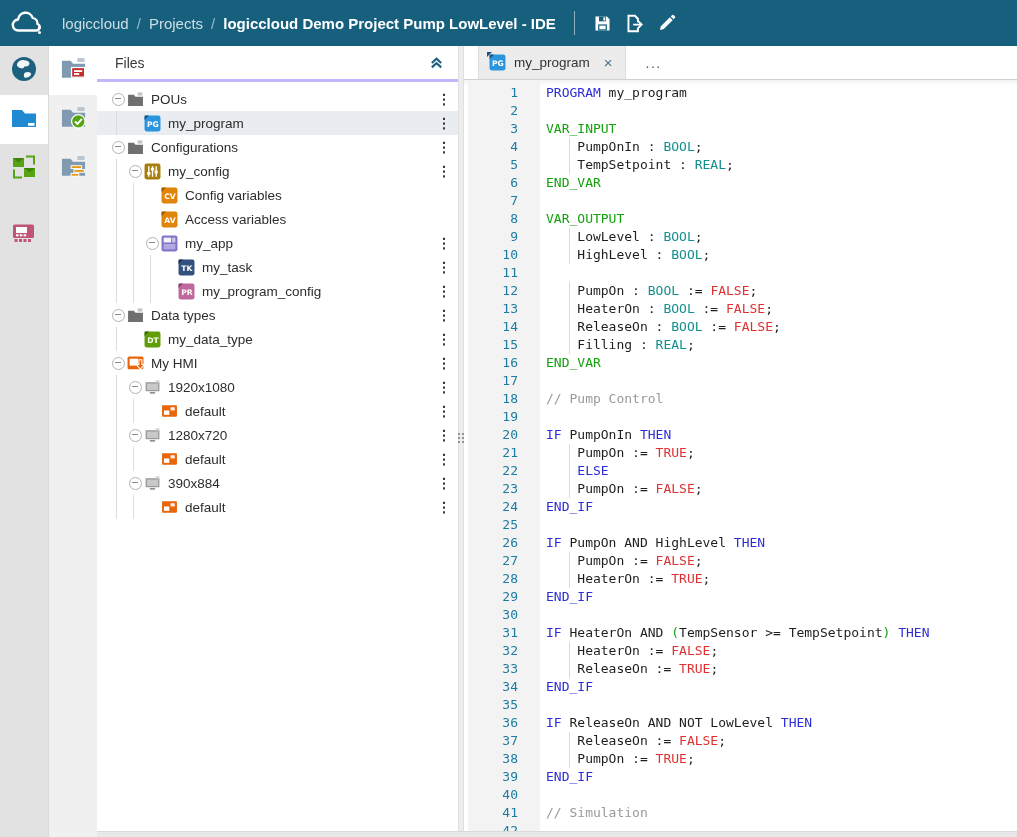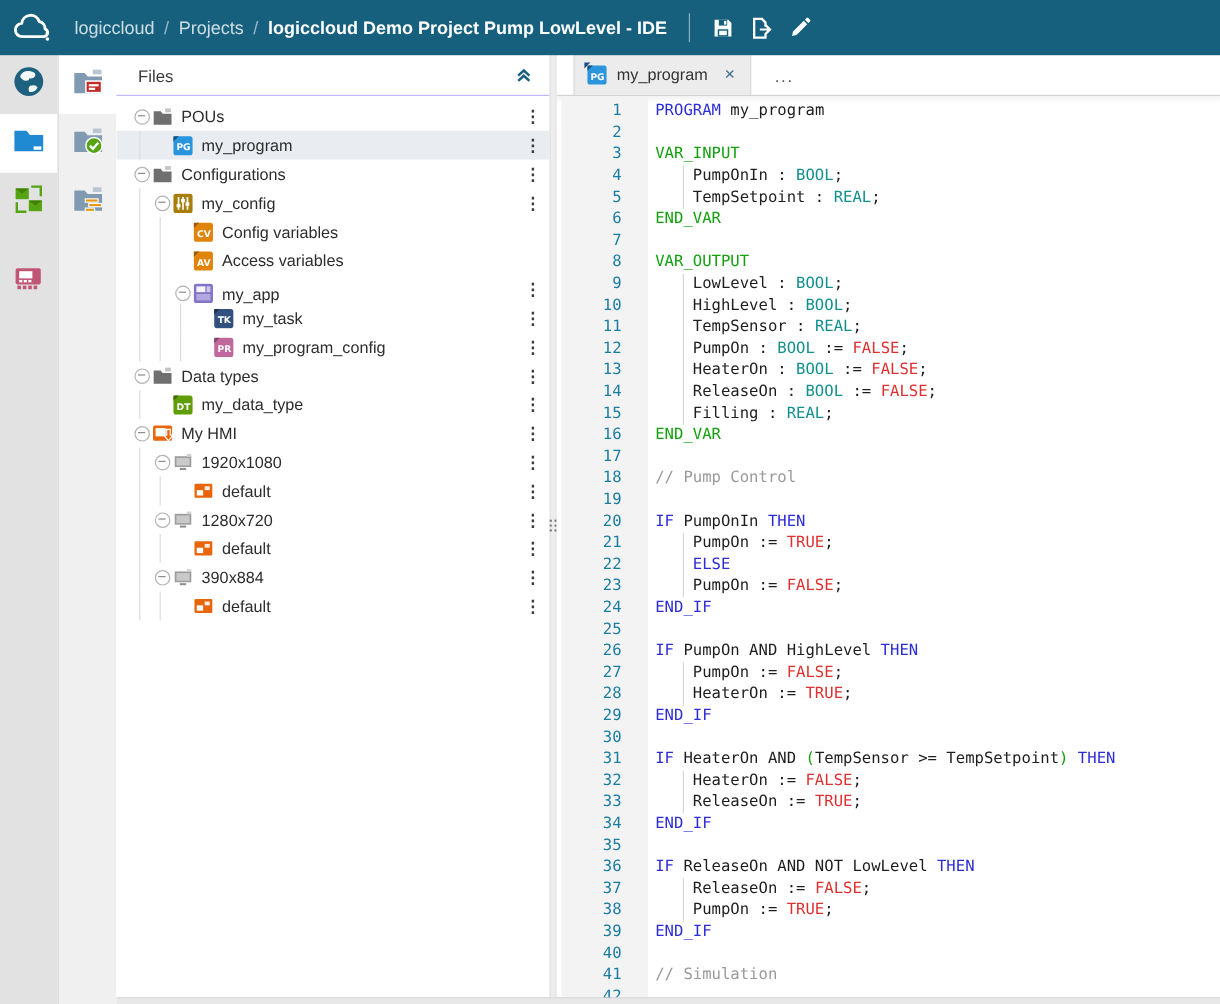--- a/index.html
+++ b/index.html
@@ -22,21 +22,21 @@
   .act-col{position:absolute;top:46px;bottom:0;}
   .act1{left:0;width:48px;background:#e2e2e2;}
   .act2{left:48px;width:49px;background:#f0f0f0;border-left:1px solid #dadada;box-sizing:border-box;}
   .act-item{width:100%;height:49px;display:flex;align-items:center;justify-content:center;cursor:pointer;}
   .act-item.active{background:#fff;}
   .act-item.gap{margin-top:17px;}
 
   
   .files{position:absolute;left:97px;top:46px;width:361px;height:785px;background:#fff;
          display:flex;flex-direction:column;box-sizing:border-box;}
-  .files-header{height:33px;flex:none;border-bottom:1px solid #c4b5fd;display:flex;
+  .files-header{height:33px;flex:none;border-bottom:3px solid #c4b5fd;display:flex;
                 align-items:center;padding:0 14px 0 18px;}
   .files-title{flex:1;font-size:14px;color:#3a3a3a;}
   .collapse-btn{cursor:pointer;display:flex;align-items:center;}
   .tree{flex:1;overflow:hidden;padding-top:5px;position:relative;}
   .row{height:24px;display:flex;align-items:center;position:relative;font-size:13.5px;
        color:#2d2d2d;cursor:pointer;box-sizing:border-box;}
   .row.sel{background:#e9ecf0;}
   .tguide{position:absolute;top:0;bottom:0;width:1px;background:#dcdcdc;}
   .expander{width:18px;height:18px;flex:none;display:flex;align-items:center;justify-content:center;cursor:pointer;}
   .exp-circle{width:13px;height:13px;border:1px solid #b3b3b3;border-radius:50%;background:#fff;position:relative;box-sizing:border-box;}
@@ -288,21 +288,21 @@
         <span class="exp-spacer"></span>
         <span class="t-icon">
           <svg viewBox="0 0 16 16">
             <rect x="0.5" y="0.5" width="15" height="15" rx="2" fill="#e0850a"></rect>
             <path d="M0.5 0.5 h4.2 l-4.2 4.2 z" fill="#9c5a00"></path>
             <text x="8.4" y="11.6" font-size="7.2" font-weight="bold" fill="#fff" text-anchor="middle" font-family="DejaVu Sans, sans-serif">AV</text>
           </svg>
         </span>
         <span>Access variables</span>
       </div>
-      <div class="row" style="padding-left: 46px; align-items: flex-end;">
+      <div class="row" style="padding-left: 46px;">
         <span class="tguide" style="left: 19px;"></span>
         <span class="tguide" style="left: 36px;"></span>
         <span class="expander">
           <span class="exp-circle"></span>
         </span>
         <span class="t-icon">
           <svg viewBox="0 0 16 16">
             <rect x="0.5" y="0.5" width="15" height="15" rx="2" fill="#8374c9"></rect>
             <rect x="2.5" y="2.5" width="7" height="4.5" fill="#fff" opacity=".92"></rect>
             <rect x="10.5" y="2.5" width="3" height="4.5" fill="#cfc8ec"></rect>
@@ -507,21 +507,21 @@
   <div class="cline"><span class="ln">1</span><span class="lt"><span class="tok-k">PROGRAM</span><span> my_program</span></span></div>
       <div class="cline"><span class="ln">2</span><span class="lt"></span></div>
       <div class="cline"><span class="ln">3</span><span class="lt"><span class="tok-d">VAR_INPUT</span></span></div>
       <div class="cline"><span class="ln">4</span><span class="lt"><span class="ig"></span><span>    PumpOnIn : </span><span class="tok-t">BOOL</span><span>;</span></span></div>
       <div class="cline"><span class="ln">5</span><span class="lt"><span class="ig"></span><span>    TempSetpoint : </span><span class="tok-t">REAL</span><span>;</span></span></div>
       <div class="cline"><span class="ln">6</span><span class="lt"><span class="tok-d">END_VAR</span></span></div>
       <div class="cline"><span class="ln">7</span><span class="lt"></span></div>
       <div class="cline"><span class="ln">8</span><span class="lt"><span class="tok-d">VAR_OUTPUT</span></span></div>
       <div class="cline"><span class="ln">9</span><span class="lt"><span class="ig"></span><span>    LowLevel : </span><span class="tok-t">BOOL</span><span>;</span></span></div>
       <div class="cline"><span class="ln">10</span><span class="lt"><span class="ig"></span><span>    HighLevel : </span><span class="tok-t">BOOL</span><span>;</span></span></div>
-      <div class="cline"><span class="ln">11</span><span class="lt"><span class="ig"></span><span>    TempSensor : </span><span class="tok-t">REAL</span><span>;</span></span></div>
+      <div class="cline"><span class="ln">11</span></div>
       <div class="cline"><span class="ln">12</span><span class="lt"><span class="ig"></span><span>    PumpOn : </span><span class="tok-t">BOOL</span><span> := </span><span class="tok-c">FALSE</span><span>;</span></span></div>
       <div class="cline"><span class="ln">13</span><span class="lt"><span class="ig"></span><span>    HeaterOn : </span><span class="tok-t">BOOL</span><span> := </span><span class="tok-c">FALSE</span><span>;</span></span></div>
       <div class="cline"><span class="ln">14</span><span class="lt"><span class="ig"></span><span>    ReleaseOn : </span><span class="tok-t">BOOL</span><span> := </span><span class="tok-c">FALSE</span><span>;</span></span></div>
       <div class="cline"><span class="ln">15</span><span class="lt"><span class="ig"></span><span>    Filling : </span><span class="tok-t">REAL</span><span>;</span></span></div>
       <div class="cline"><span class="ln">16</span><span class="lt"><span class="tok-d">END_VAR</span></span></div>
       <div class="cline"><span class="ln">17</span><span class="lt"></span></div>
       <div class="cline"><span class="ln">18</span><span class="lt"><span class="tok-m">// Pump Control</span></span></div>
       <div class="cline"><span class="ln">19</span><span class="lt"></span></div>
       <div class="cline"><span class="ln">20</span><span class="lt"><span class="tok-k">IF</span><span> PumpOnIn </span><span class="tok-k">THEN</span></span></div>
       <div class="cline"><span class="ln">21</span><span class="lt"><span class="ig"></span><span>    PumpOn := </span><span class="tok-c">TRUE</span><span>;</span></span></div>

